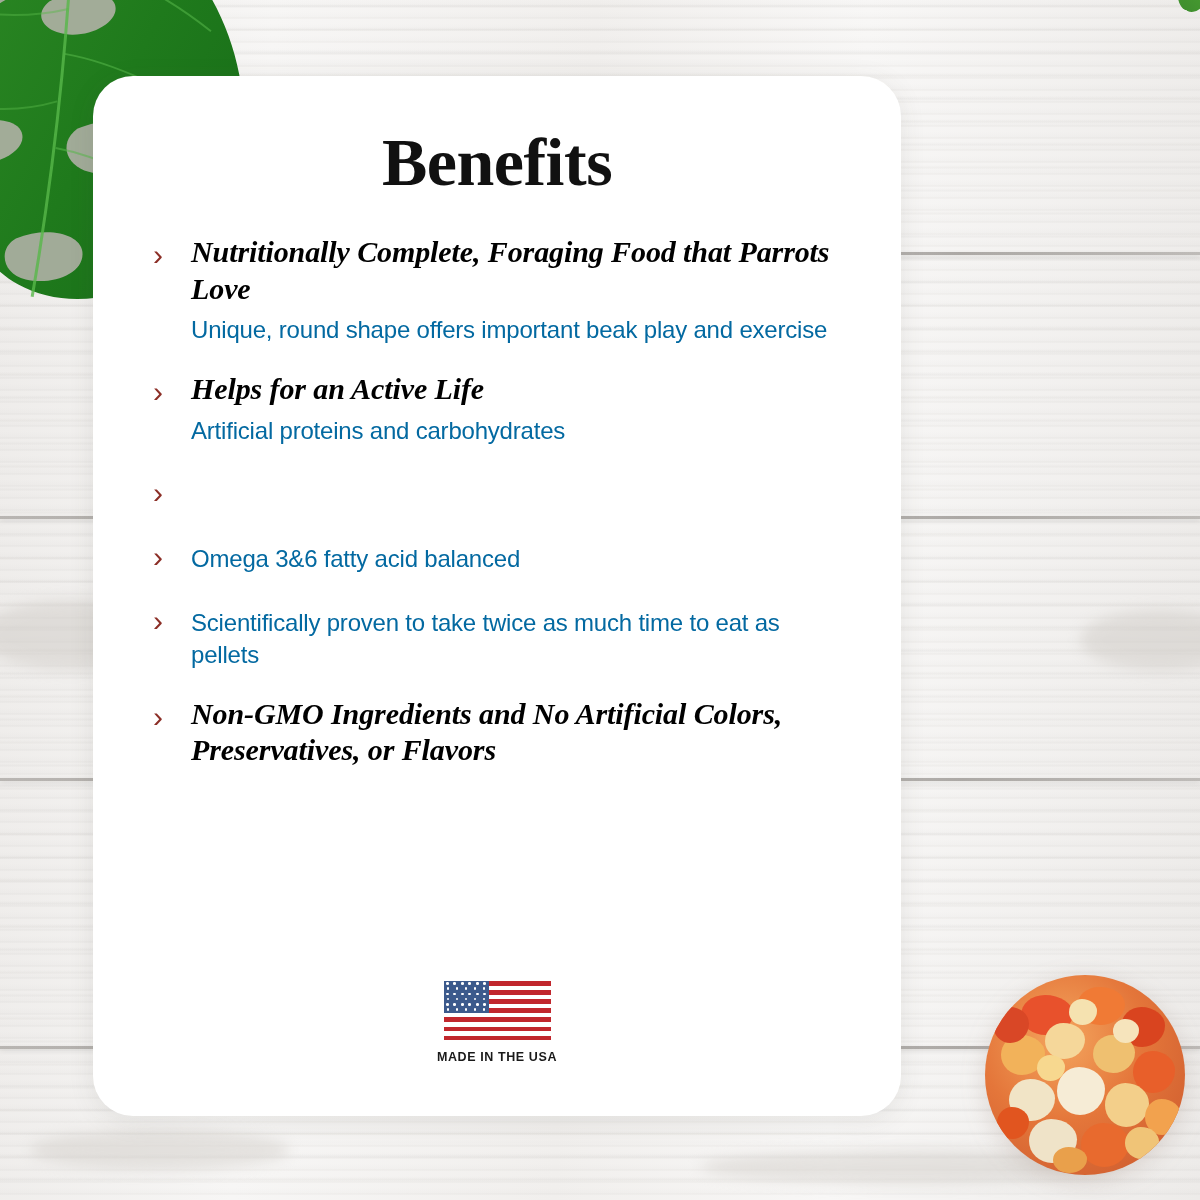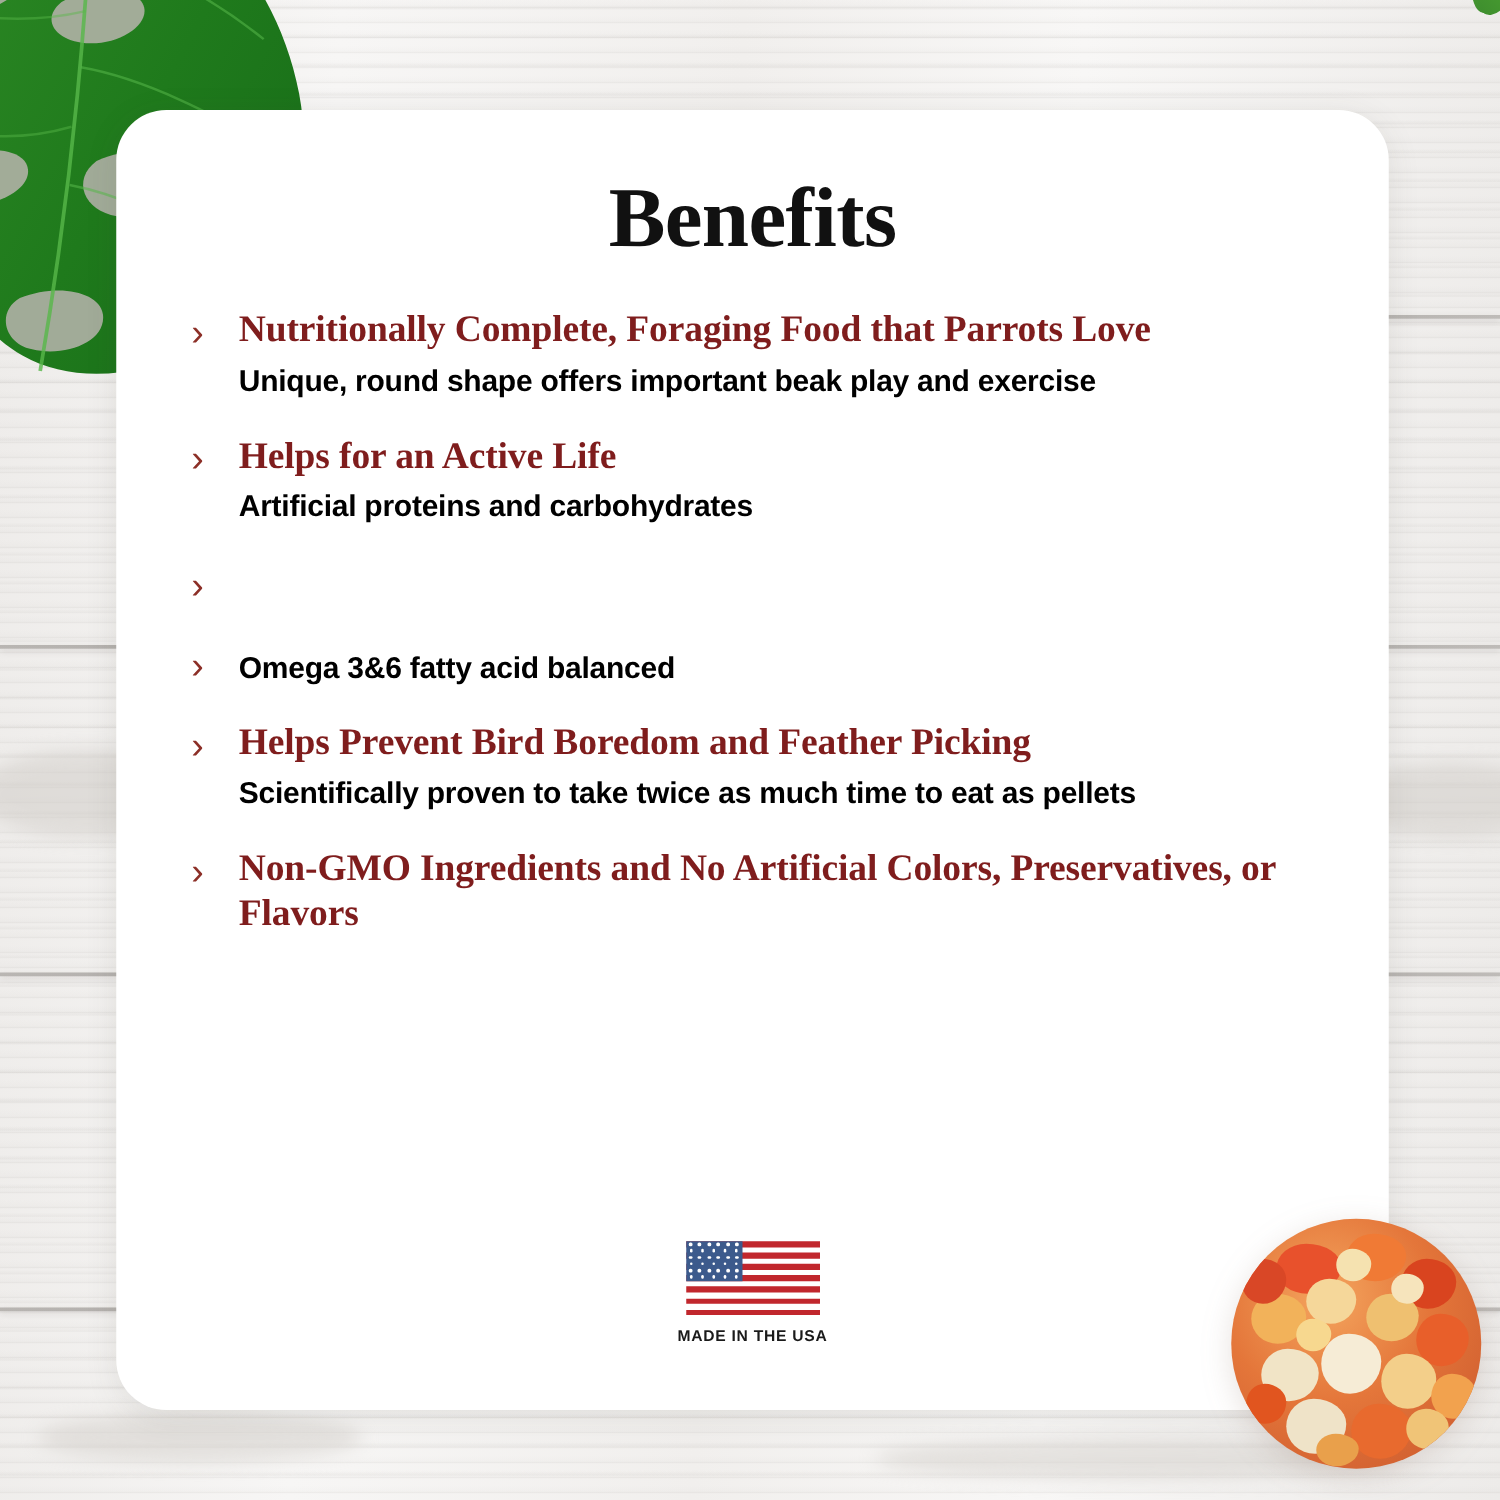--- a/index.html
+++ b/index.html
@@ -94,22 +94,22 @@
     margin-left: -8.5px;
     border-radius: 55% 55% 48% 48% / 6% 6% 96% 96%;
     transform-origin: 50% 0%;
     background: linear-gradient(180deg, #3f8f2e 0%, #4fa832 22%, #63bd3e 55%, #7ccf50 82%, #8ede5c 100%);
   }
 
   
   .card {
     position: absolute;
     left: 93px;
-    top: 88px;
-    width: 1018px;
+    top: 76px;
+    width: 808px;
     height: 1040px;
     background: #ffffff;
     border-radius: 40px;
     box-shadow: 0 5px 26px rgba(70,65,60,0.10);
   }
 
   .card-inner {
     position: absolute;
     inset: 0;
     padding: 42px 56px 0 56px;
@@ -151,30 +151,31 @@
     text-align: left;
   }
 
   .benefit-body { flex: 1 1 auto; }
 
   .b-head {
     font-family: "Liberation Serif", "DejaVu Serif", serif;
     font-weight: 700;
     font-size: 30px;
     line-height: 1.22;
-    color: #7f1d1d;
+    color: #000000;
     letter-spacing: -0.1px;
+    font-style: italic;
   }
 
   .b-sub {
     font-family: "Liberation Sans", sans-serif;
-    font-weight: 700;
+    font-weight: 400;
     font-size: 24px;
     line-height: 1.3;
-    color: #000000;
+    color: #0369a1;
     margin-top: 7px;
     letter-spacing: -0.2px;
   }
 
   
   .usa-badge {
     position: absolute;
     left: 0; right: 0;
     bottom: 52px;
     display: flex;
@@ -329,21 +330,20 @@
         <li class="benefit">
           <span class="chev">›</span>
           <div class="benefit-body">
             <div class="b-sub">Omega 3&amp;6 fatty acid balanced</div>
           </div>
         </li>
 
         <li class="benefit">
           <span class="chev">›</span>
           <div class="benefit-body">
-            <div class="b-head">Helps Prevent Bird Boredom and Feather Picking</div>
             <div class="b-sub">Scientifically proven to take twice as much time to eat as pellets</div>
           </div>
         </li>
 
         <li class="benefit">
           <span class="chev">›</span>
           <div class="benefit-body">
             <div class="b-head">Non-GMO Ingredients and No Artificial Colors, Preservatives, or Flavors</div>
           </div>
         </li>

